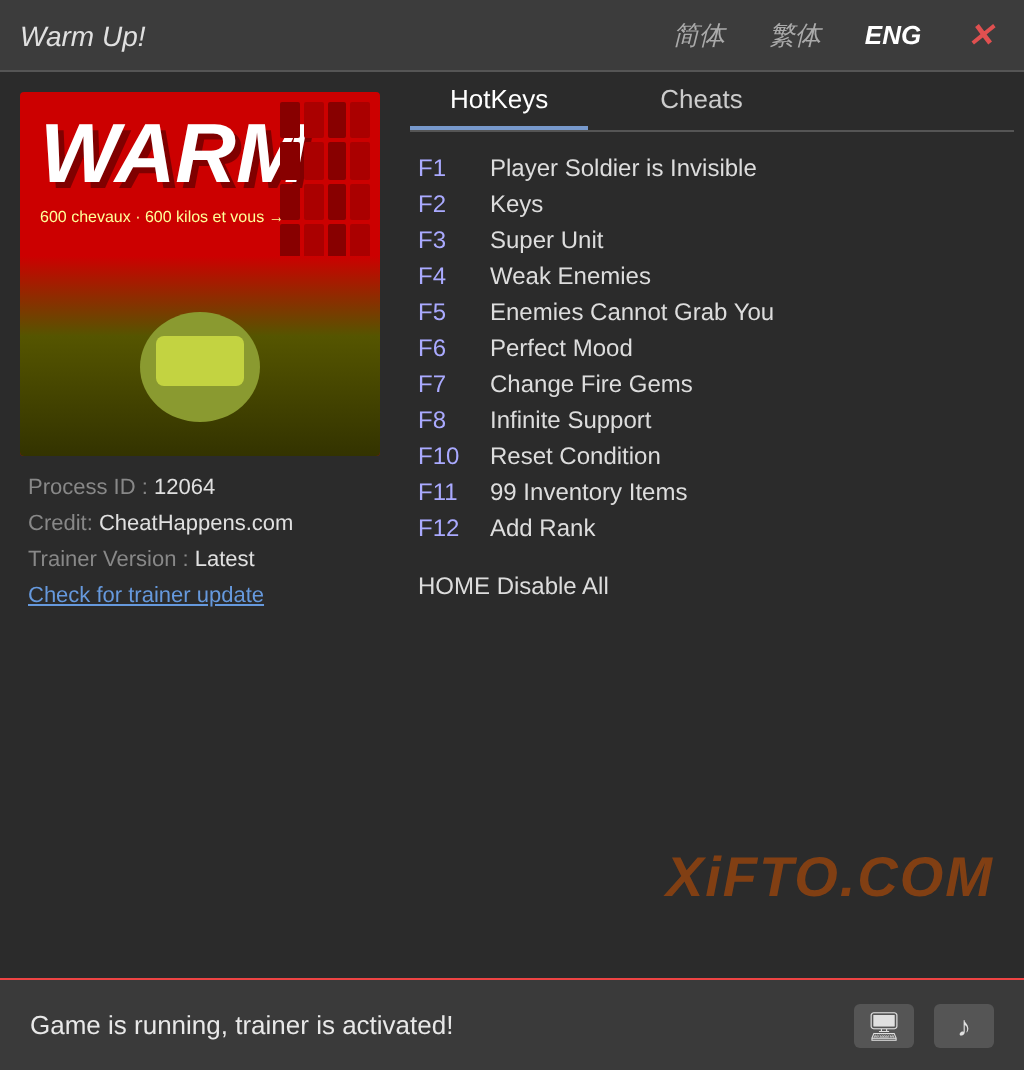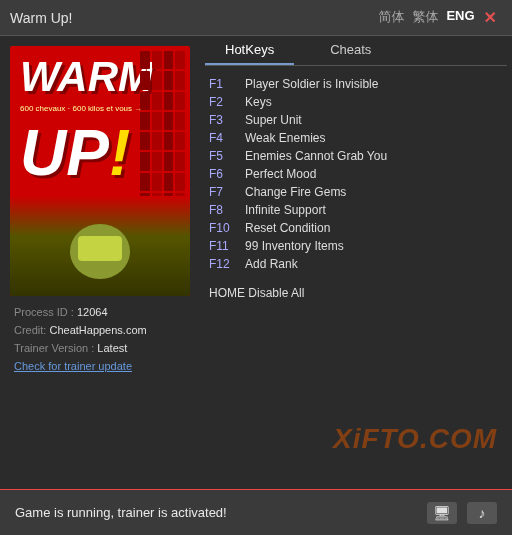--- a/index.html
+++ b/index.html
@@ -16,33 +16,36 @@
 
     
     .title-bar {
       display: flex;
       align-items: center;
       justify-content: space-between;
       background: #3c3c3c;
       height: 36px;
       padding: 0 10px;
       border-bottom: 1px solid #555;
+      font-style: italic;
     }
     .title-bar-left {
       display: flex;
       align-items: center;
       gap: 8px;
     }
     .title-text {
       color: #e0e0e0;
       font-size: 14px;
       font-weight: 500;
     }
     .title-bar-right {
       display: flex;
+      align-items: center;
+      gap: 14px;
     }
     .lang-btn {
       color: #aaa;
       font-size: 13px;
       cursor: pointer;
       padding: 2px 4px;
       border-radius: 3px;
     }
     .lang-btn.active {
       color: #ffffff;
@@ -66,21 +69,21 @@
     .left-panel {
       width: 200px;
       display: flex;
       flex-direction: column;
       padding: 10px;
       gap: 10px;
     }
 
     .game-cover {
       width: 180px;
-      height: 250px;
+      height: 182px;
       background: #cc0000;
       position: relative;
       overflow: hidden;
       border-radius: 2px;
       flex-shrink: 0;
     }
 
     .cover-warm {
       position: absolute;
       top: 10px;

